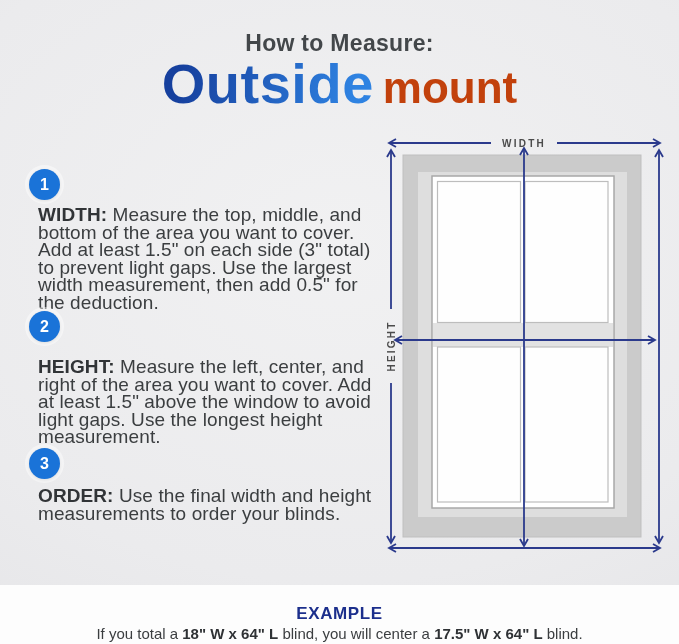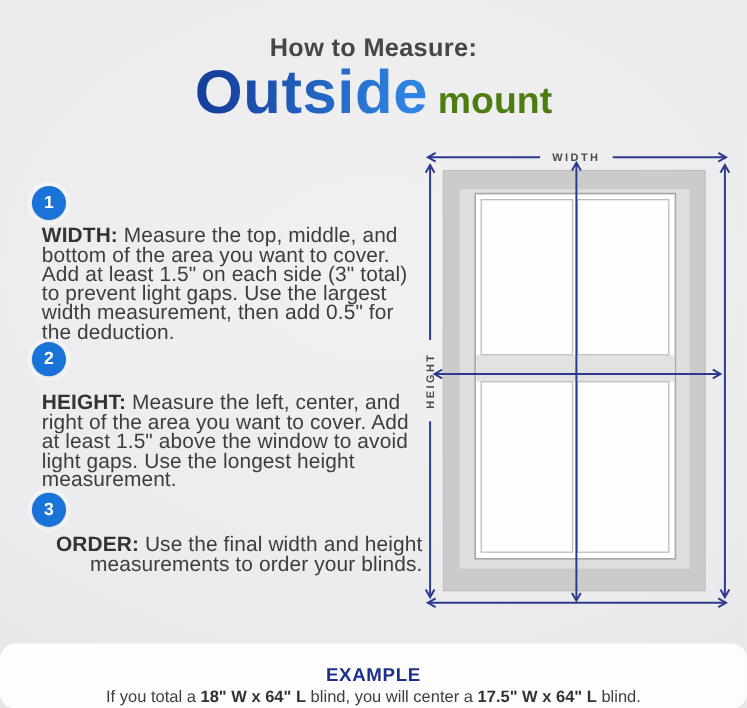--- a/index.html
+++ b/index.html
@@ -11,45 +11,45 @@
   
   .header{position:absolute;top:24px;left:0;width:100%;text-align:center;}
   .title-line1{font-size:23px;font-weight:600;color:#43474a;letter-spacing:.3px;line-height:38px;}
   .title-line2{line-height:44px;margin-top:0;}
   .title-highlight{
     font-size:56px;font-weight:800;letter-spacing:.5px;
     color:#1d5cbe;
     background:linear-gradient(100deg,#16409e 10%,#2f83e2 90%);
     -webkit-background-clip:text;background-clip:text;-webkit-text-fill-color:transparent;
   }
-  .title-suffix{font-size:34px;font-weight:600;color:#4d7c0f;margin-left:9px;}
+  .title-suffix{font-size:44px;font-weight:600;color:#c2410c;margin-left:9px;}
   
   .badge{
     position:absolute;width:31px;height:31px;border-radius:50%;
     background:#1a73d8;color:#fff;font-size:16px;font-weight:700;
     display:flex;align-items:center;justify-content:center;
     box-shadow:0 0 0 4px rgba(255,255,255,.45), 0 1px 3px rgba(0,0,0,.18);
   }
   .badge-1{left:29px;top:169px;}
   .badge-2{left:29px;top:311px;}
   .badge-3{left:29px;top:448px;}
   .step-text{
     position:absolute;left:38px;width:346px;margin:0;
     font-size:19px;line-height:17.6px;color:#3b3e40;letter-spacing:.1px;
   }
   .step-text b{font-weight:700;color:#313437;}
   .text-1{top:206px;}
   .text-2{top:358px;}
-  .text-3{top:487px;text-align:right;}
+  .text-3{top:487px;}
   
   .diagram{position:absolute;left:385px;top:135px;}
   
   .footer{
     position:absolute;left:0;top:585px;width:100%;height:59px;
-    background:#fdfdfd;text-align:center;box-sizing:border-box;padding-top:20px;border-radius:14px;
+    background:#fdfdfd;text-align:center;box-sizing:border-box;padding-top:20px;
   }
   .example-heading{font-size:17px;font-weight:800;color:#1c2f8c;letter-spacing:.6px;line-height:18px;}
   .example-text{font-size:15px;color:#3b3e40;line-height:18px;margin-top:2px;}
   .example-text b{font-weight:700;color:#2f3235;}
 </style>
 </head>
 <body>
 
 <div class="header">
   <div class="title-line1">How to Measure:</div>

